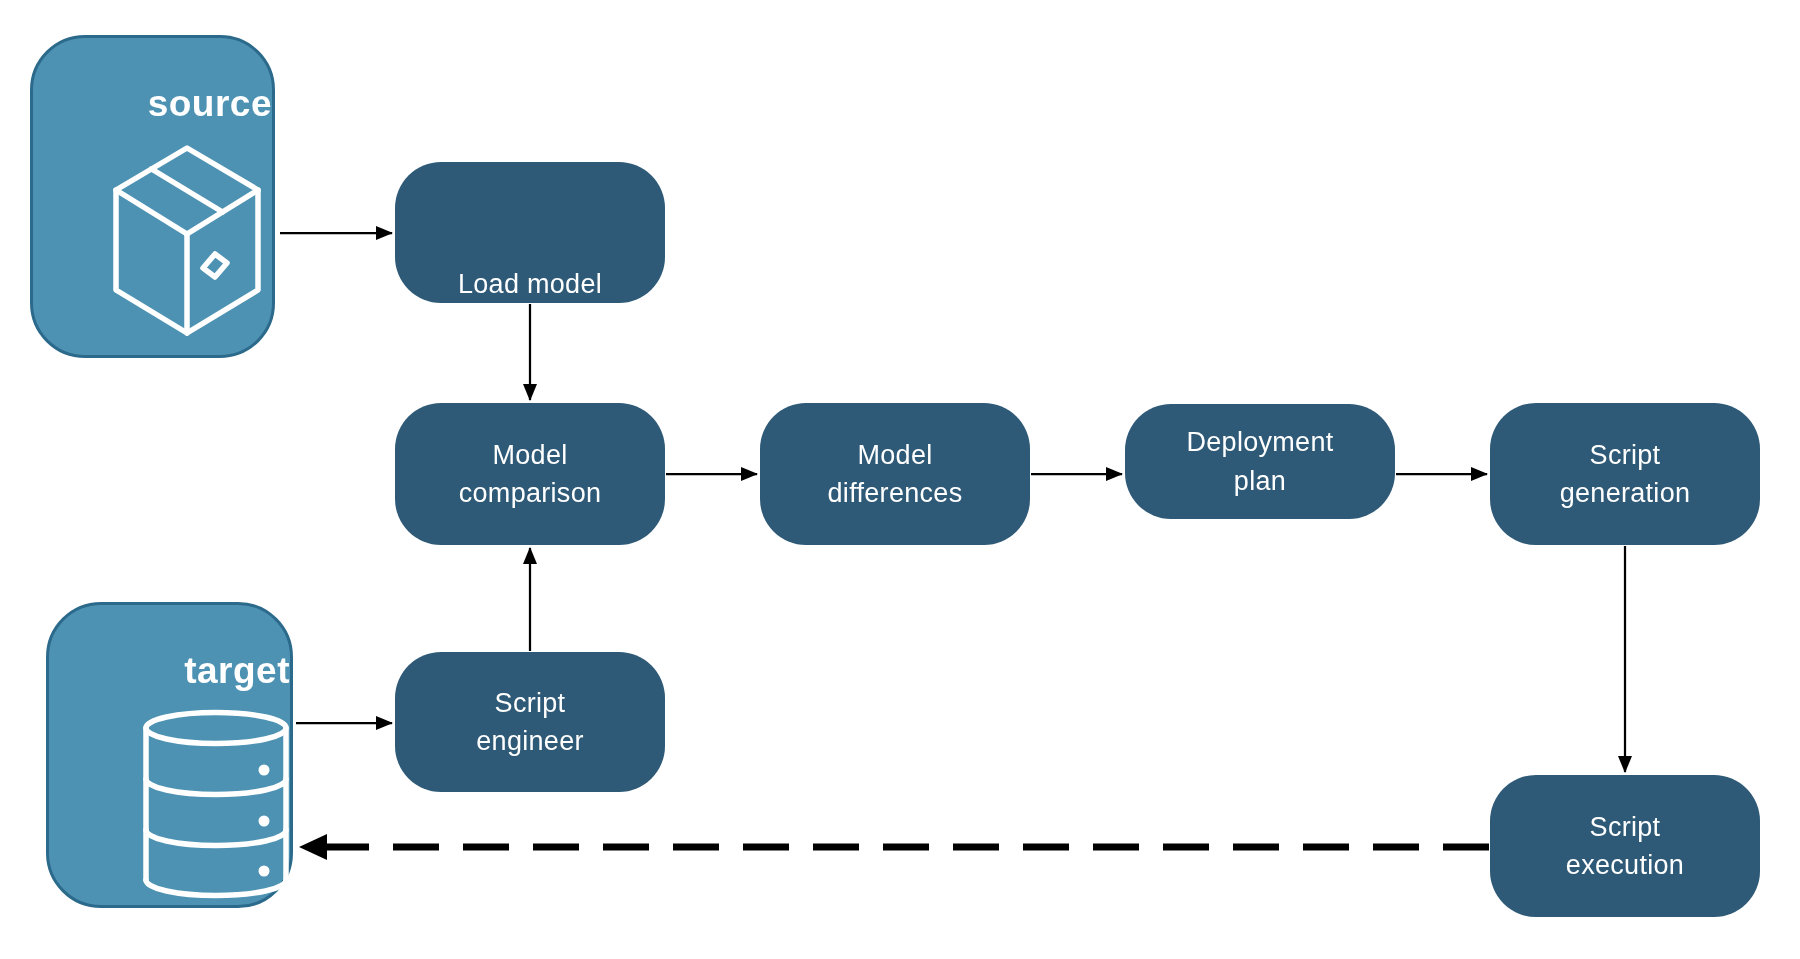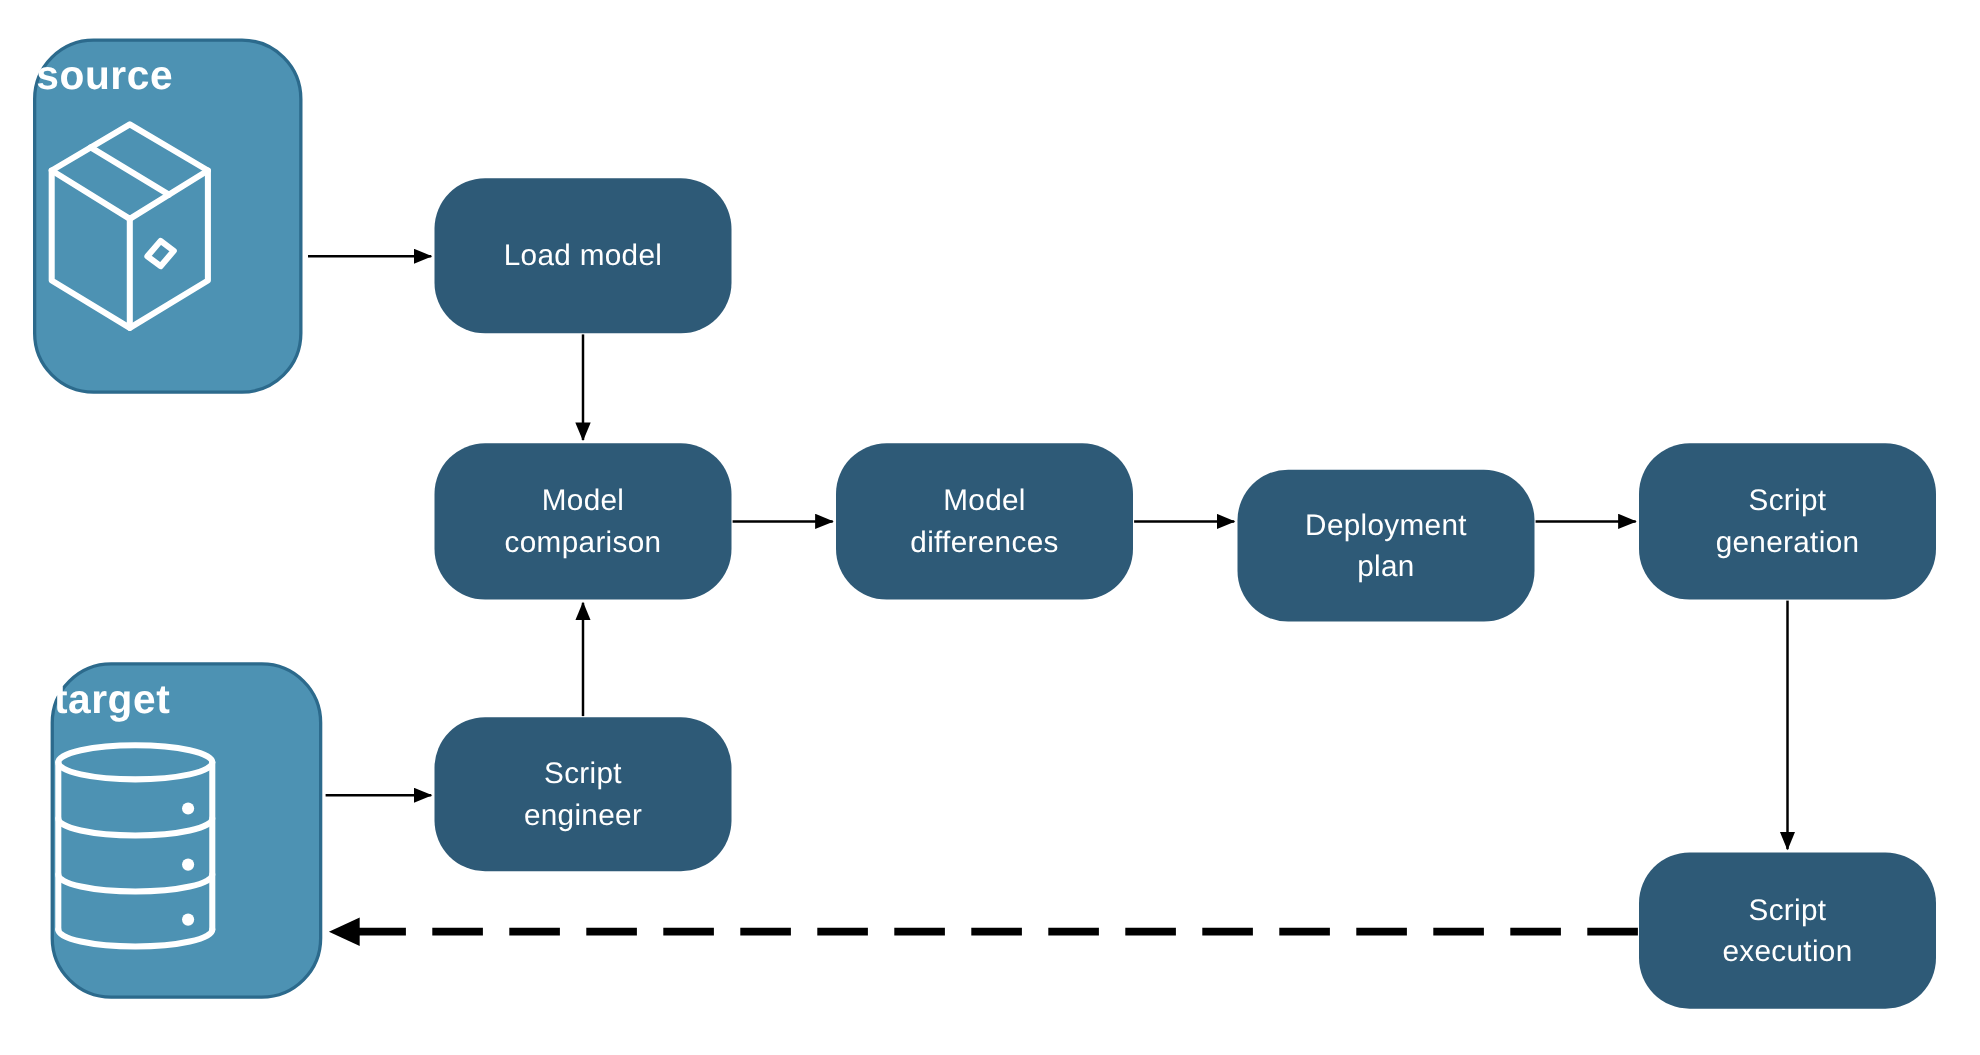--- a/index.html
+++ b/index.html
@@ -44,22 +44,22 @@
     line-height:1.42;
     white-space:pre-line;
     letter-spacing:0.3px;
   }
   .endpoint{
     position:absolute;
     background:var(--endpoint-fill);
     border:3px solid var(--endpoint-border);
     border-radius:55px;
     box-sizing:border-box;
-    display:flex;flex-direction:column;align-items:flex-start;
-    padding-top:9px;
+    display:flex;flex-direction:column;align-items:flex-end;
+    padding-top:44px;
   }
   .endpoint-label{
     color:var(--label-color);
     font-size:37px;
     font-weight:bold;
     letter-spacing:0.5px;
     line-height:1.2;
   }
   .endpoint-icon{margin-top:16px;}
   .icon-stroke{stroke:#ffffff;stroke-width:5.5;fill:none;stroke-linejoin:round;stroke-linecap:round;}
@@ -109,35 +109,35 @@
       <path class="icon-stroke" d="M144,19 L144,171"></path>
       <path class="icon-stroke" d="M4,171 A70,15.5 0 0 0 144,171"></path>
       <path class="icon-stroke" d="M4,70 A70,15.5 0 0 0 144,70"></path>
       <path class="icon-stroke" d="M4,121 A70,15.5 0 0 0 144,121"></path>
       <circle class="icon-dot" cx="122" cy="61" r="5.5"></circle>
       <circle class="icon-dot" cx="122" cy="112" r="5.5"></circle>
       <circle class="icon-dot" cx="122" cy="162" r="5.5"></circle>
     </svg>
   </div>
 
-  <div class="node" style="left:395px;top:162px;width:270px;height:141px;">
+  <div class="node" style="left:395px;top:162px;width:270px;height:141px;align-items:flex-end;">
     <span class="node-label">Load model</span>
   </div>
 
   <div class="node" style="left:395px;top:403px;width:270px;height:142px;">
     <span class="node-label">Model
 comparison</span>
   </div>
 
   <div class="node" style="left:760px;top:403px;width:270px;height:142px;">
     <span class="node-label">Model
 differences</span>
   </div>
 
-  <div class="node" style="left:1125px;top:427px;width:270px;height:138px;">
+  <div class="node" style="left:1125px;top:404px;width:270px;height:115px;">
     <span class="node-label">Deployment
 plan</span>
   </div>
 
   <div class="node" style="left:1490px;top:403px;width:270px;height:142px;">
     <span class="node-label">Script
 generation</span>
   </div>
 
   <div class="node" style="left:395px;top:652px;width:270px;height:140px;">

